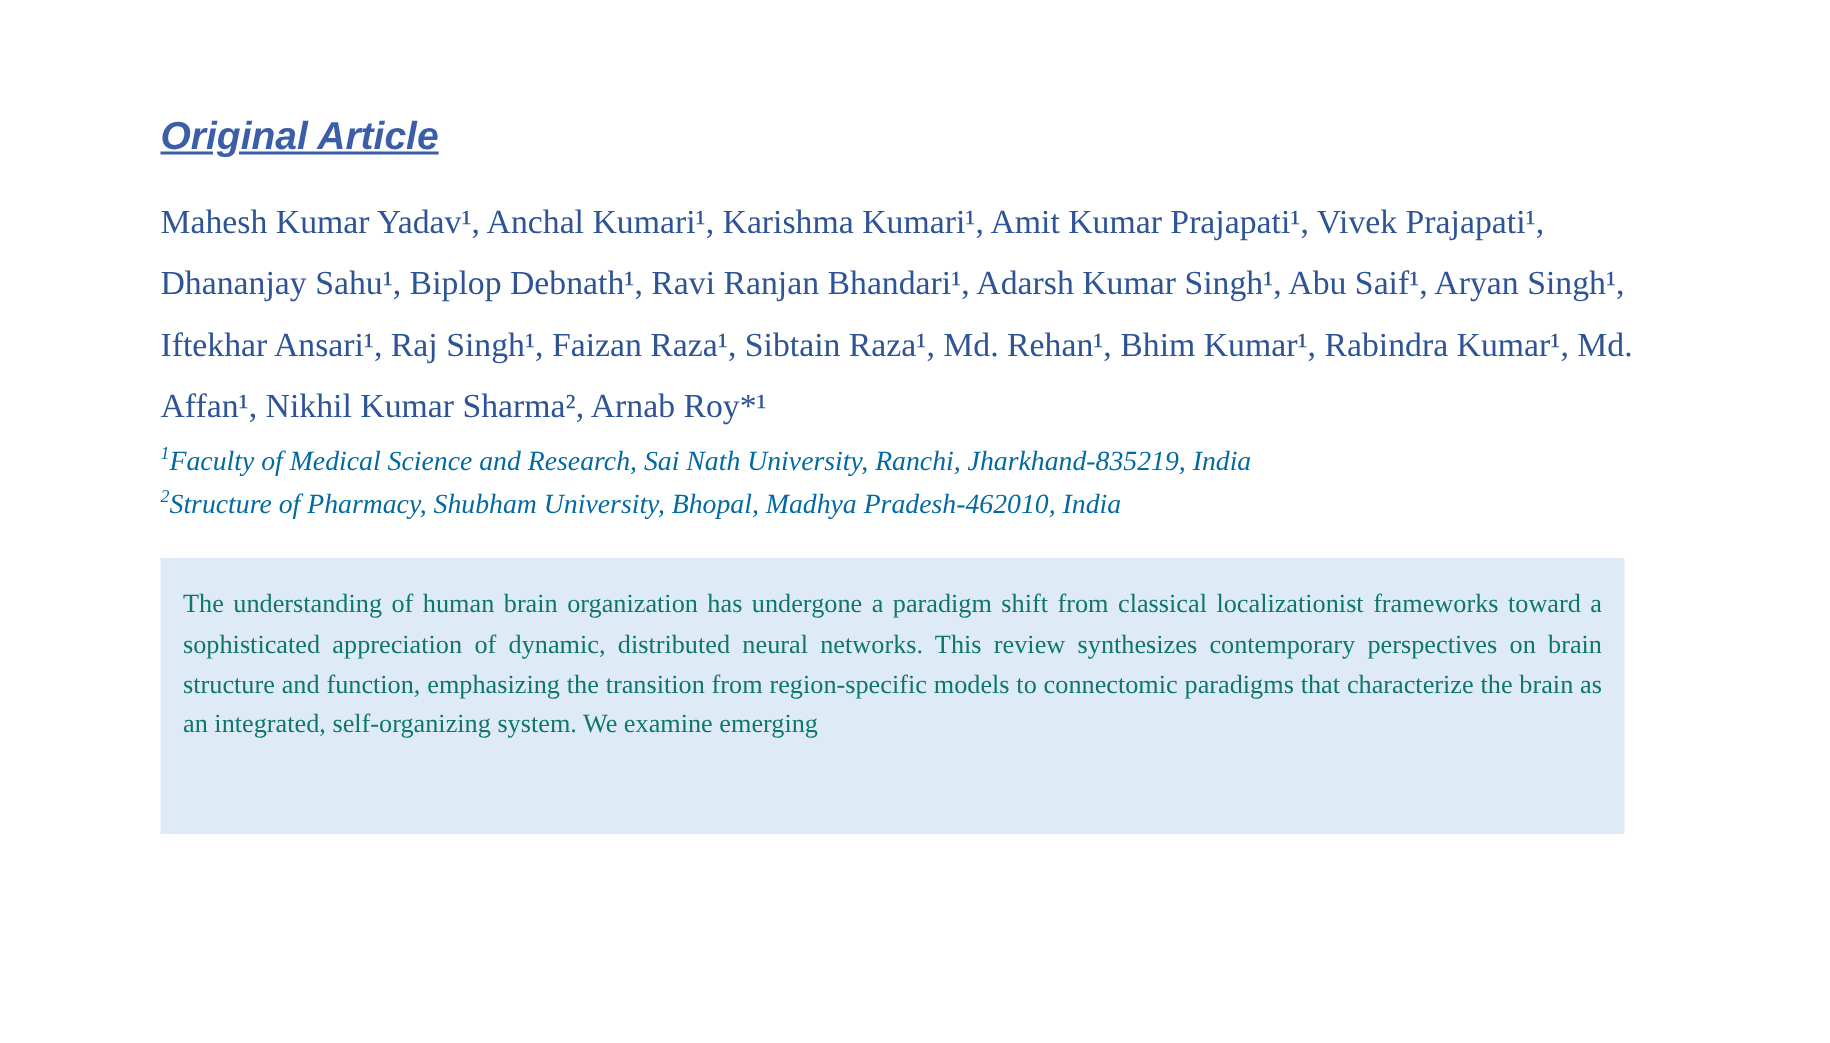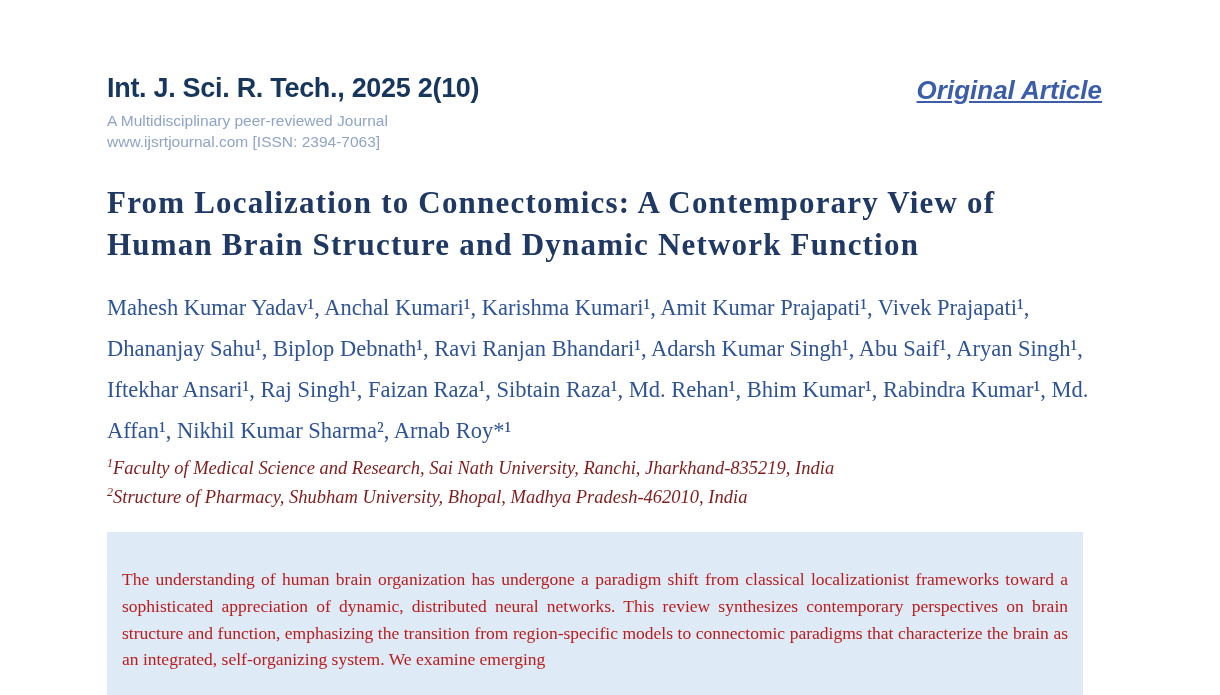--- a/index.html
+++ b/index.html
@@ -70,21 +70,21 @@
     font-size: 22.5px;
     line-height: 41px;
     color: #2F5496;
     max-width: 992px;
   }
   .affiliations {
     margin-top: 3px;
     font-style: italic;
     font-size: 18.5px;
     line-height: 29px;
-    color: #7f1d1d;
+    color: #0369a1;
   }
   .affiliations sup {
     font-size: 12px;
     line-height: 0;
   }
 
   
   .abstract-box {
     box-sizing: border-box;
     margin-top: 20px;
@@ -92,44 +92,36 @@
     background: #DEEAF6;
     padding: 10px 15px 60px 15px;
   }
   .abstract-heading {
     font-weight: bold;
     font-size: 19px;
     letter-spacing: 0.4px;
     color: #1F3864;
   }
   .abstract-body {
-    margin-top: 24px;
+    margin-top: 7px;
     font-size: 17.5px;
     line-height: 26.8px;
     text-align: justify;
-    color: #b91c1c;
+    color: #0f766e;
   }
 </style>
 </head>
 <body>
 
 <div class="page">
 
   <div class="masthead">
-    <div>
-      <div class="journal-title">Int. J. Sci. R. Tech., 2025 2(10)</div>
-      <div class="tagline">
-        <div>A Multidisciplinary peer-reviewed Journal</div>
-        <div>www.ijsrtjournal.com [ISSN: 2394-7063]</div>
-      </div>
-    </div>
     <div class="article-type">Original Article</div>
   </div>
 
-  <h1 class="paper-title" style="margin-bottom:0;">From Localization to Connectomics: A Contemporary View of Human Brain Structure and Dynamic Network Function</h1>
 
   <div class="authors">Mahesh Kumar Yadav¹, Anchal Kumari¹, Karishma Kumari¹, Amit Kumar Prajapati¹, Vivek Prajapati¹, Dhananjay Sahu¹, Biplop Debnath¹, Ravi Ranjan Bhandari¹, Adarsh Kumar Singh¹, Abu Saif¹, Aryan Singh¹, Iftekhar Ansari¹, Raj Singh¹, Faizan Raza¹, Sibtain Raza¹, Md. Rehan¹, Bhim Kumar¹, Rabindra Kumar¹, Md. Affan¹, Nikhil Kumar Sharma², Arnab Roy*¹</div>
 
   <div class="affiliations">
     <div><sup>1</sup><span>Faculty of Medical Science and Research, Sai Nath University, Ranchi, Jharkhand-835219, India</span></div>
     <div><sup>2</sup><span>Structure of Pharmacy, Shubham University, Bhopal, Madhya Pradesh-462010, India</span></div>
   </div>
 
   <div class="abstract-box">
     <div class="abstract-body">The understanding of human brain organization has undergone a paradigm shift from classical localizationist frameworks toward a sophisticated appreciation of dynamic, distributed neural networks. This review synthesizes contemporary perspectives on brain structure and function, emphasizing the transition from region-specific models to connectomic paradigms that characterize the brain as an integrated, self-organizing system. We examine emerging</div>

